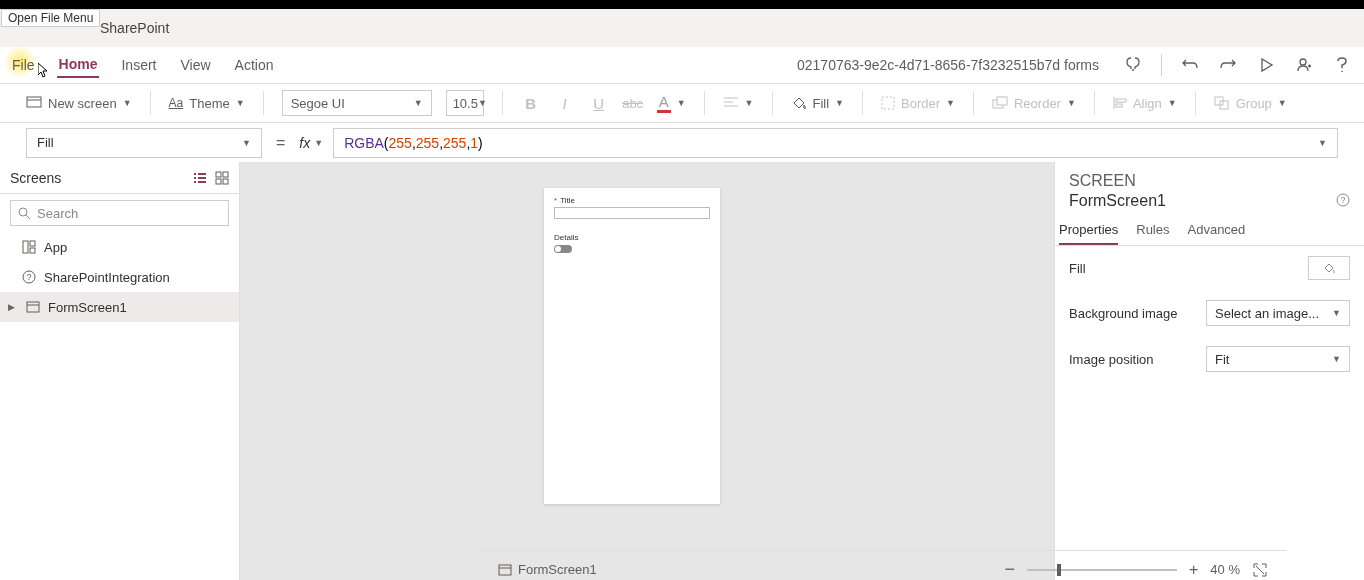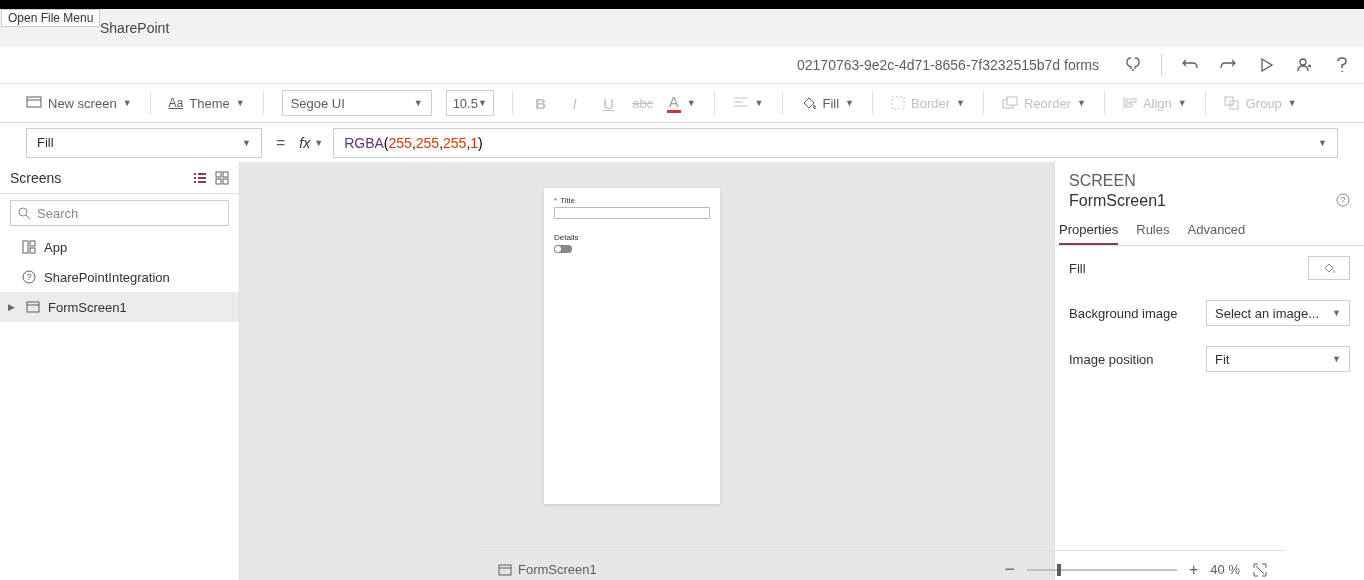--- a/index.html
+++ b/index.html
@@ -19,21 +19,21 @@
 
 .menubar .right { position: absolute; right: 12px; display: flex; align-items: center; gap: 18px; }
 .docname { font-size: 14px; color: #605e5c; margin-right: 6px; }
 .icon-btn { width: 20px; height: 20px; display: flex; align-items: center; justify-content: center; color: #605e5c; cursor: pointer; }
 .divider-v { width: 1px; height: 22px; background: #d0d0d0; }
 
 .ribbon { height: 40px; border-top: 1px solid #e1dfdd; border-bottom: 1px solid #e1dfdd; display: flex; align-items: center; padding: 0 26px; gap: 14px; color: #605e5c; }
 .ribbon-group { display: flex; align-items: center; gap: 6px; }
 .ribbon-sep { width: 1px; height: 24px; background: #e1dfdd; margin: 0 4px; }
 .font-select { width: 150px; height: 26px; border: 1px solid #ccc; display: flex; align-items: center; justify-content: space-between; padding: 0 8px; background: #fff; font-size: 13px; }
-.size-select { width: 48px; height: 26px; border: 1px solid #ccc; display: flex; align-items: center; justify-content: space-between; padding: 1px 6px; background: #fff; font-size: 13px; }
+.size-select { width: 38px; height: 26px; border: 1px solid #ccc; display: flex; align-items: center; justify-content: space-between; padding: 1px 6px; background: #fff; font-size: 13px; }
 .chev { font-size: 9px; color: #666; }
 .disabled { color: #c0c0c0; }
 
 .formulabar { height: 39px; display: flex; align-items: center; padding: 8px 26px; gap: 10px; }
 .prop-select { width: 236px; height: 30px; border: 1px solid #ccc; display: flex; align-items: center; justify-content: space-between; padding: 0 10px; background: #fff; }
 .eq { font-size: 16px; color: #605e5c; margin: 0 4px; }
 .fx { font-style: italic; font-size: 14px; color: #323130; display: flex; align-items: center; gap: 4px; }
 .formula-input { flex: 1; height: 30px; border: 1px solid #ccc; display: flex; align-items: center; padding: 0 10px; font-family: Consolas, monospace; font-size: 14px; }
 .formula-input .fn { color: #5c2d91; }
 .formula-input .num { color: #d83b01; }
@@ -85,20 +85,30 @@
 </head>
 <body>
 
 <div class="topbar"></div>
 <div class="tooltip">Open File Menu</div>
 <div class="brandbar">
   <span style="padding-left:92px">SharePoint</span>
 </div>
 
 <div class="menubar">
+  <div class="tabs">
+    <span class="menu-item file-highlight">File</span>
+    <svg class="cursor" viewBox="0 0 12 16" style="position:absolute;left:38px;top:16px">
+        <path d="M0 0 L0 12 L3 9 L5 14 L7 13 L5 8 L9 8 Z" fill="#fff" stroke="#000" stroke-width="1"></path>
+      </svg>
+    <span class="menu-item active">Home</span>
+    <span class="menu-item">Insert</span>
+    <span class="menu-item">View</span>
+    <span class="menu-item">Action</span>
+  </div>
   <div class="right">
     <span class="docname">02170763-9e2c-4d71-8656-7f3232515b7d forms</span>
     <span class="icon-btn">
         <svg width="20" height="20" viewBox="0 0 20 20">
           <path d="M8 3 Q4 3 4 7 Q4 11 8 12 L8 14 M12 3 Q16 3 16 7 Q16 11 12 12 L12 14 M9 15 L11 15" stroke="#605e5c" fill="none" stroke-width="1.3"></path>
         </svg>
       </span>
     <span class="divider-v"></span>
     <span class="icon-btn">
         <svg width="18" height="18" viewBox="0 0 18 18">

